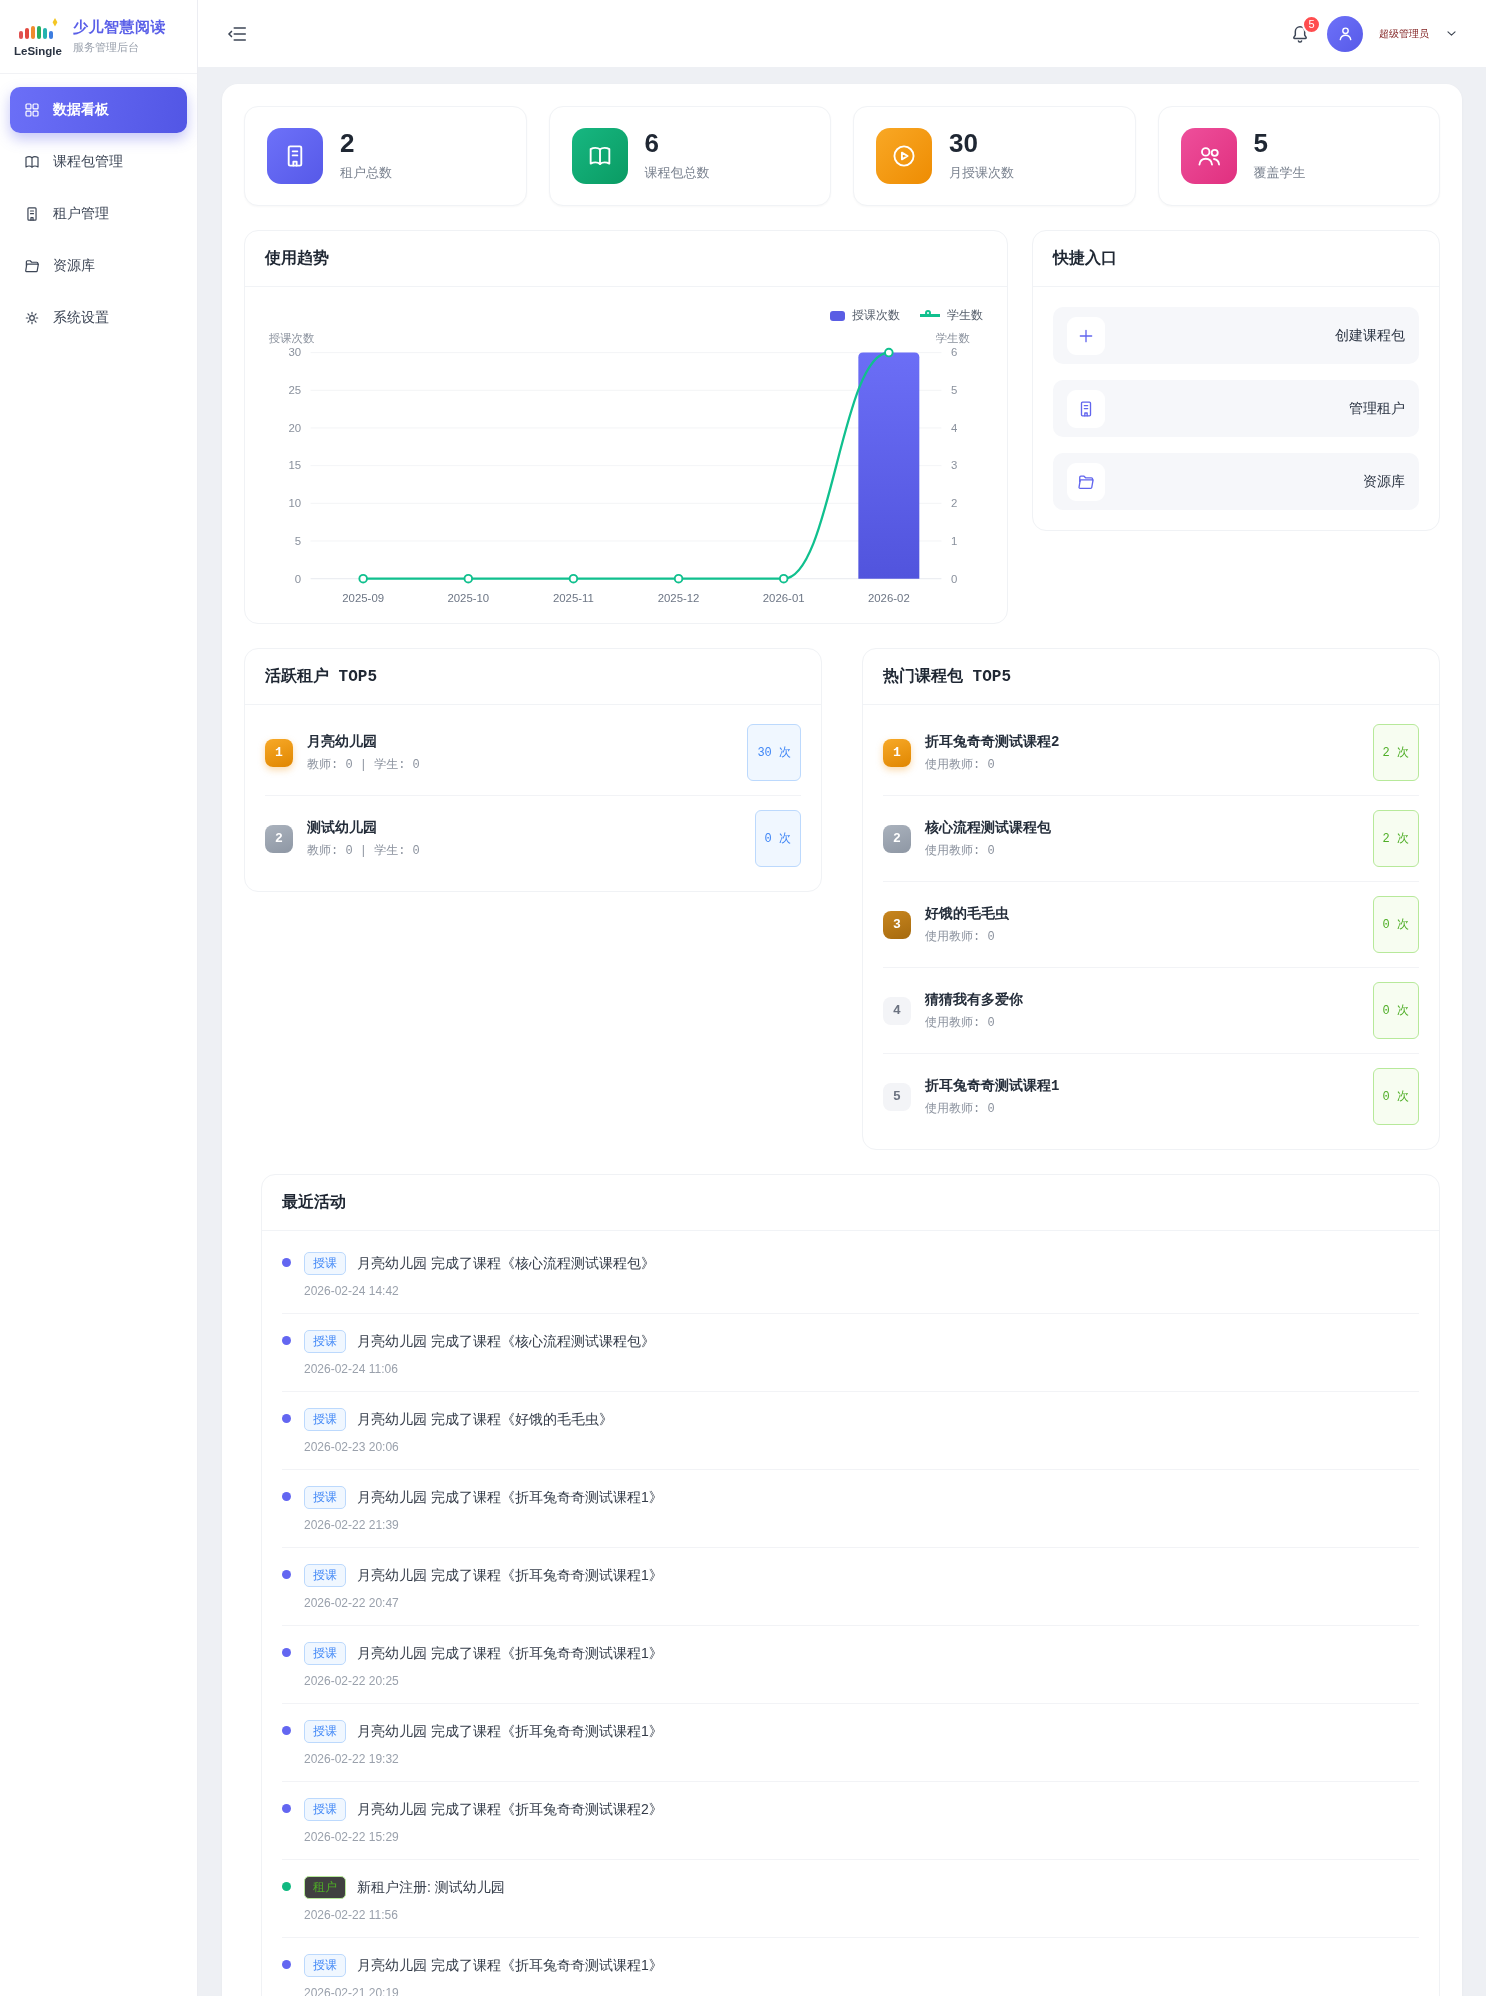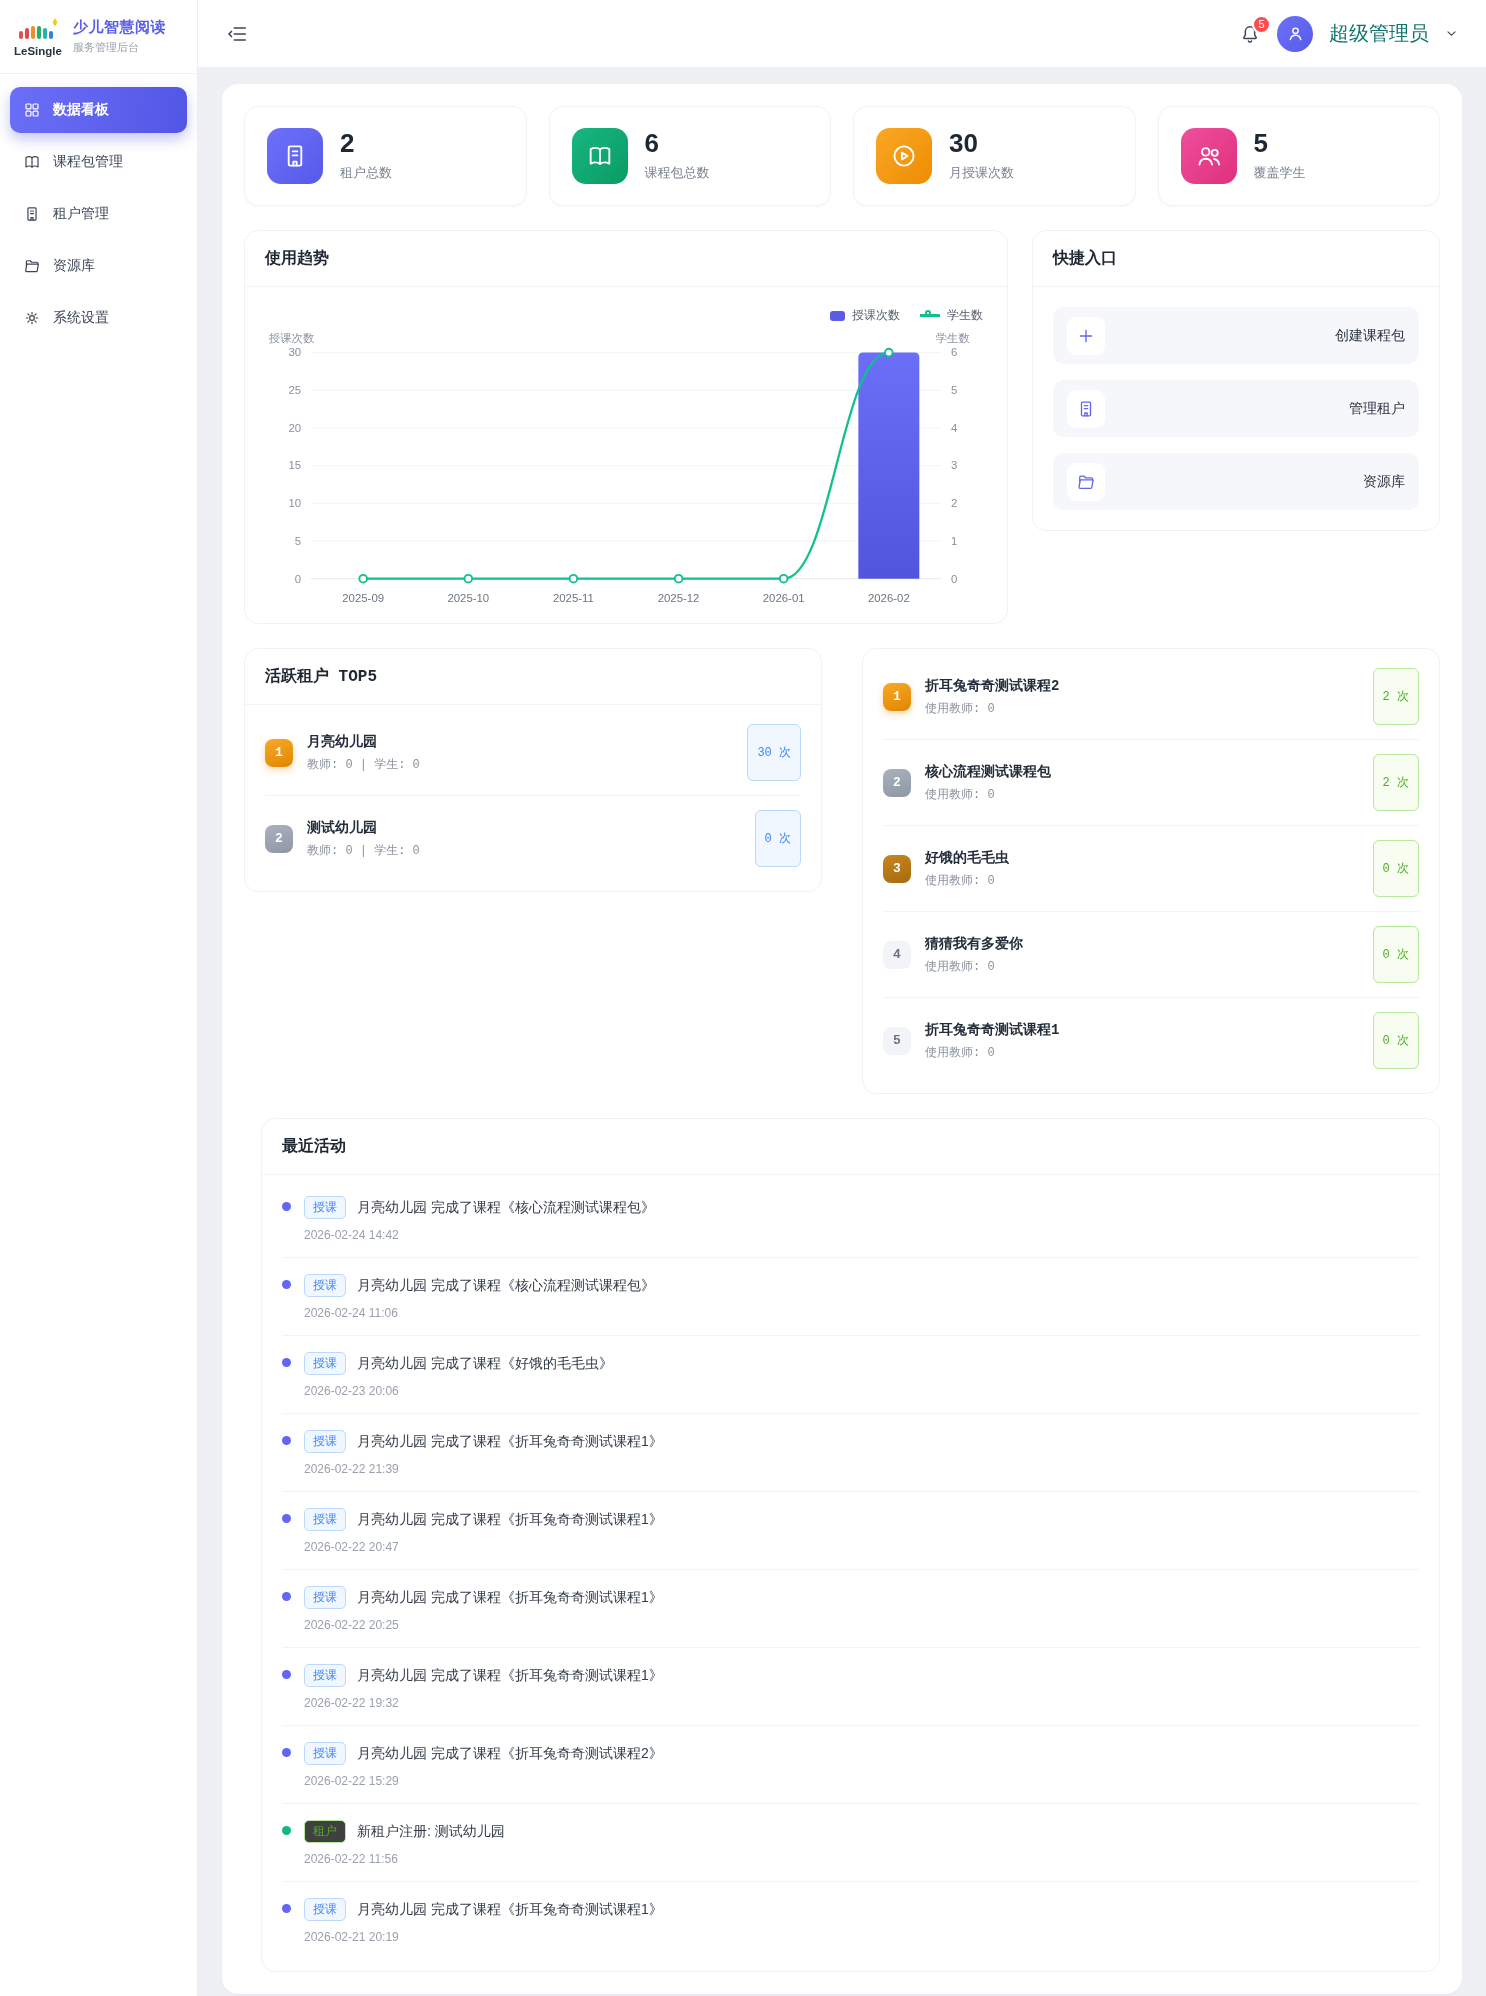--- a/index.html
+++ b/index.html
@@ -29,21 +29,21 @@
   .header { height:67px; flex:none; background:#fff; display:flex; align-items:center; padding:0 28px; }
   .fold-btn { width:22px; height:22px; color:#3d4656; cursor:pointer; }
   .header-right { margin-left:auto; display:flex; align-items:center; gap:16px; }
   .bell-wrap { position:relative; width:22px; height:22px; color:#3d4656; cursor:pointer; }
   .badge { position:absolute; top:-8px; right:-10px; min-width:19px; height:19px; padding:0 4px;
     background:#ff4d4f; color:#fff; font-size:11px; border-radius:10px; border:2px solid #fff;
     display:flex; align-items:center; justify-content:center; }
   .avatar { width:36px; height:36px; border-radius:50%; background:linear-gradient(135deg,#6d71f9,#575ae8);
     color:#fff; display:flex; align-items:center; justify-content:center; cursor:pointer; }
   .avatar .icon { width:19px; height:19px; }
-  .user-name { font-size:20px; color:#0f766e; }
+  .user-name { font-size:10px; color:#7f1d1d; }
   .chev { width:13px; height:13px; color:#39414e; cursor:pointer; }
 
   .main { flex:1; background:#eef0f4; padding:17px 24px 46px; }
   .shell { background:#fff; border-radius:16px; padding:22px; min-height:1863px;
     box-shadow:0 1px 3px rgba(16,24,40,.04); }
 
   
   .stats-row { display:grid; grid-template-columns:repeat(4,1fr); gap:22px; }
   .stat-card { display:flex; align-items:center; gap:17px; padding:21px 22px; background:#fff;
     border:1px solid #f1f3f6; border-radius:14px; box-shadow:0 1px 2px rgba(16,24,40,.03); }
@@ -426,20 +426,21 @@
                 <span class="rank-info">
                   <div class="rank-name">测试幼儿园</div>
                   <div class="rank-meta">教师: 0 | 学生: 0</div>
                 </span>
                 <span class="chip blue">0 次</span>
               </div>
             </div>
         </section>
 
         <section class="panel">
+          <div class="panel-head">热门课程包 TOP5</div>
           <div class="list-body">
 
               <div class="rank-item">
                 <span class="rank-badge gold">1</span>
                 <span class="rank-info">
                   <div class="rank-name">折耳兔奇奇测试课程2</div>
                   <div class="rank-meta">使用教师: 0</div>
                 </span>
                 <span class="chip green">2 次</span>
               </div>

